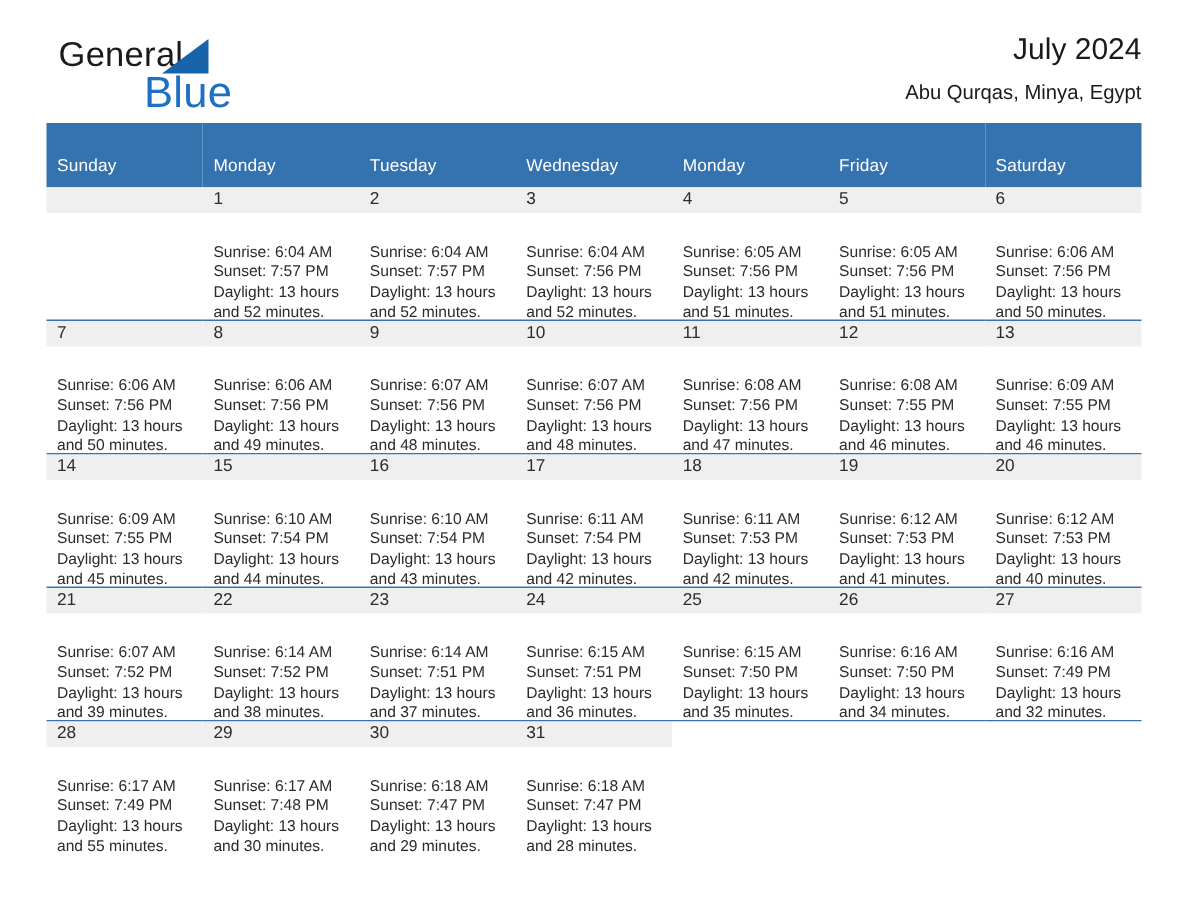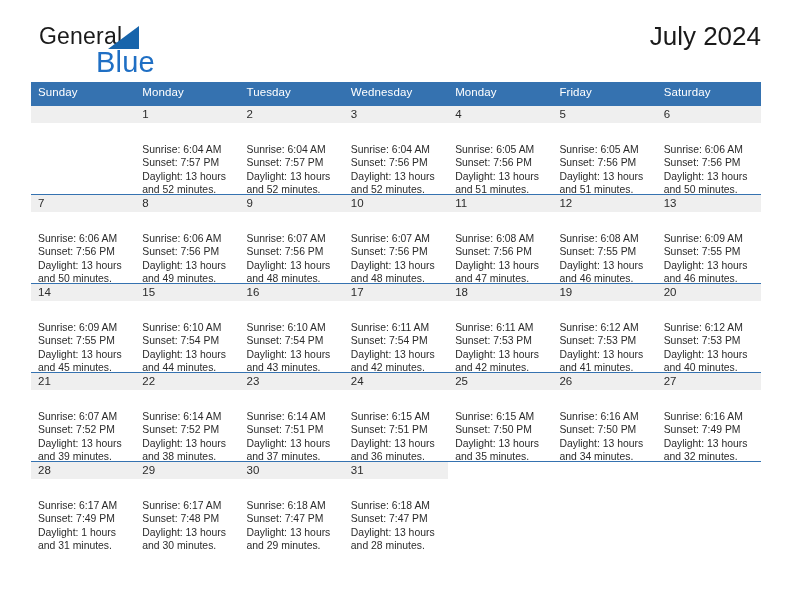--- a/index.html
+++ b/index.html
@@ -62,21 +62,21 @@
     border-bottom: 23px solid #1764ab;
   }
 
   .title-block {
     position: absolute;
     right: 0;
     top: 22px;
     text-align: right;
   }
   .cal-title {
-    font-size: 26px;
+    font-size: 20px;
     color: #1a1a1a;
     line-height: 1.1;
     font-weight: normal;
     margin: 0;
   }
   .cal-subtitle {
     font-size: 13.5px;
     color: #1a1a1a;
     margin-top: 10px;
   }
@@ -87,21 +87,21 @@
     width: 730px;
     border-collapse: collapse;
     table-layout: fixed;
   }
   .calendar th {
     background: #3572b0;
     color: #ffffff;
     font-weight: normal;
     font-size: 11.5px;
     text-align: left;
-    padding: 0 0 5px 7px;
+    padding: 19px 0 5px 7px;
     height: 19px;
     border: none;
     letter-spacing: 0.1px;
   }
   .calendar td {
     vertical-align: top;
     padding: 0;
     width: 104.2px;
     height: 88px;
     border: none;
@@ -153,20 +153,21 @@
   <div class="header">
 
     <div class="logo">
       <span class="logo-general">General</span>
       <span class="logo-triangle"></span>
       <span class="logo-blue">Blue</span>
     </div>
 
     <div class="title-block">
       <h1 class="cal-title">July 2024</h1>
+      <div class="cal-subtitle">Abu Qurqas, Minya, Egypt</div>
     </div>
 
   </div>
 
   <table class="calendar">
     <thead>
       <tr id="weekday-header-row">
           <th>Sunday</th>
           <th>Monday</th>
           <th>Tuesday</th>
@@ -460,21 +461,21 @@
             </div>
           </td>
         </tr>
         <tr class="week-row">
           <td>
             <div class="cell">
               <div class="daynum-band">28</div>
               <div class="cell-body">
                 <div>Sunrise: 6:17 AM</div>
                 <div>Sunset: 7:49 PM</div>
-                <div class="daylight">Daylight: 1 hours and 31 minutes.</div>
+                <div class="daylight">Daylight: 13 hours and 55 minutes.</div>
               </div>
             </div>
           </td>
           <td>
             <div class="cell">
               <div class="daynum-band">29</div>
               <div class="cell-body">
                 <div>Sunrise: 6:17 AM</div>
                 <div>Sunset: 7:48 PM</div>
                 <div class="daylight">Daylight: 13 hours and 30 minutes.</div>

